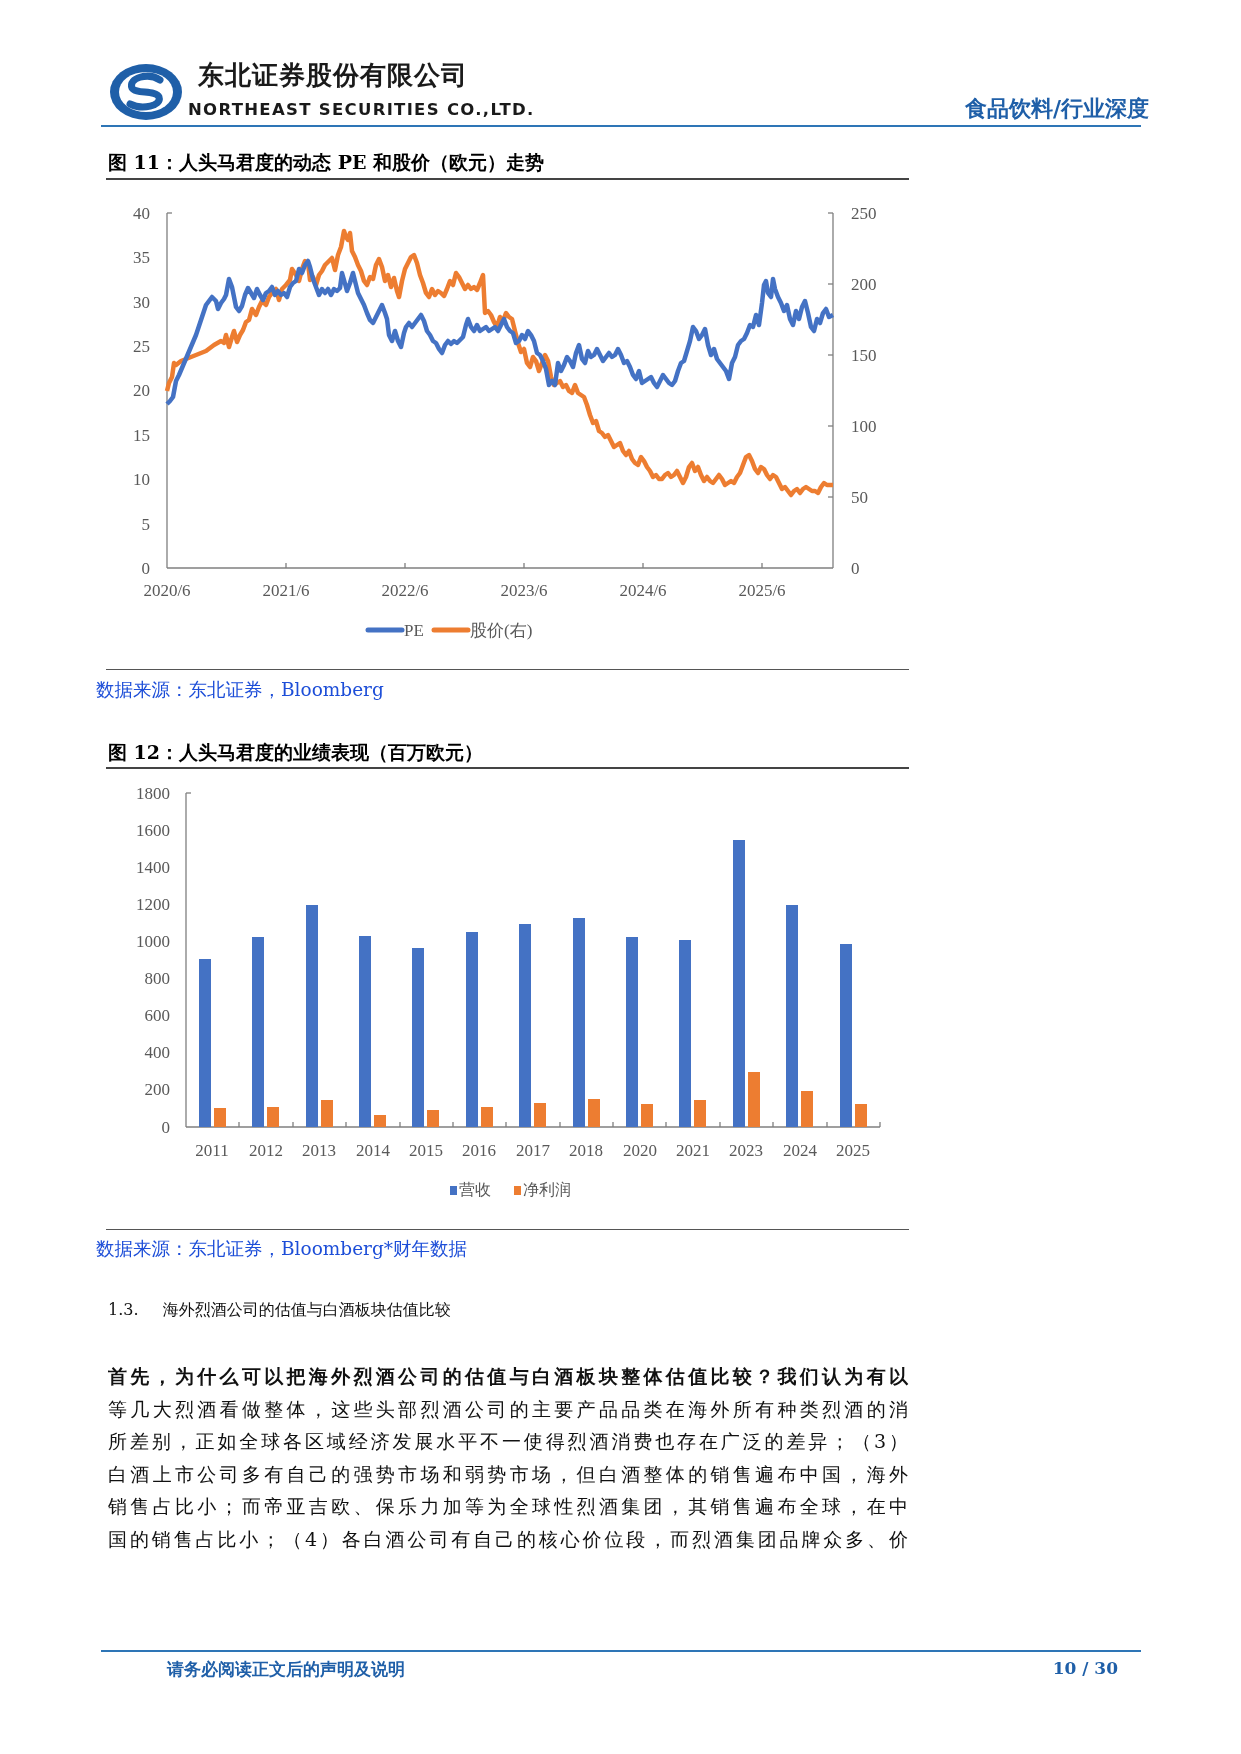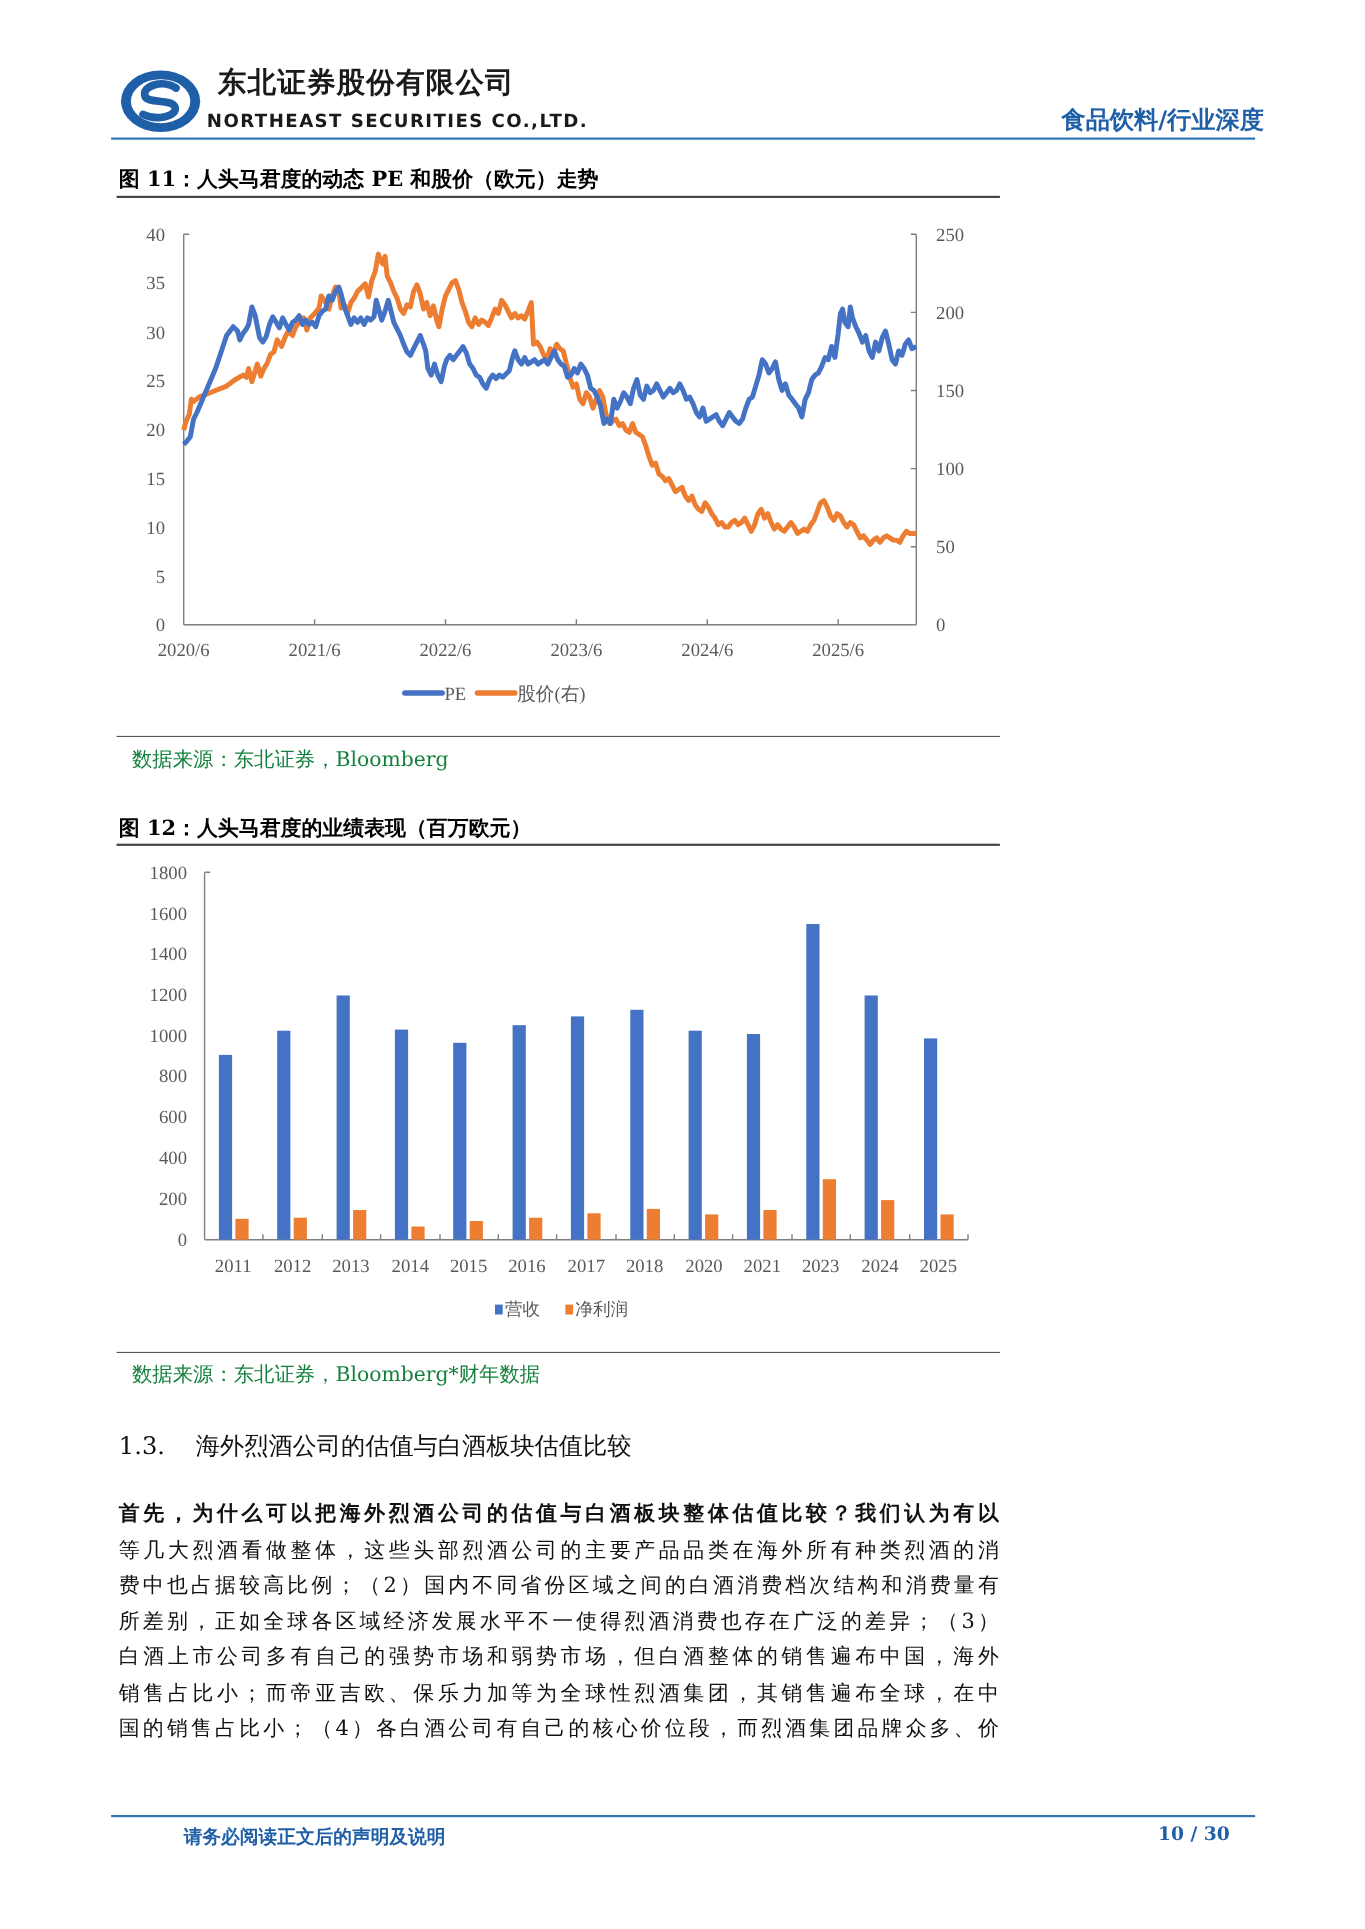--- a/index.html
+++ b/index.html
@@ -11,22 +11,22 @@
   .brand-cn { left: 198px; top: 58px; font-family: "DejaVu Sans", sans-serif; font-weight: bold;
               font-size: 26px; color: #1a1a1a; letter-spacing: 1px; white-space: nowrap; }
   .brand-en { left: 188px; top: 100px; font-family: "DejaVu Sans", sans-serif; font-weight: bold;
               font-size: 16.5px; color: #1a1a1a; letter-spacing: 1.3px; white-space: nowrap; }
   .header-right { right: 92px; top: 94px; font-size: 22px; color: #1f5fa8; font-weight: bold;
                   font-family: "DejaVu Serif", serif; white-space: nowrap; }
   .header-line { left: 101px; top: 125px; width: 1040px; height: 2px; background: #2e75b6; }
   .fig-title { left: 108px; font-size: 19px; font-weight: bold; white-space: nowrap; }
   .rule { left: 106px; width: 803px; height: 1px; background: #555; }
   .rule-thick { height: 2px; background: #444; }
-  .src { left: 120px; font-size: 18.5px; white-space: nowrap; color: #15803d; }
-  .section { left: 108px; top: 1300px; font-size: 22px; white-space: nowrap; color: #111; }
+  .src { left: 96px; font-size: 18.5px; white-space: nowrap; color: #1d4ed8; }
+  .section { left: 108px; top: 1300px; font-size: 16px; white-space: nowrap; color: #111; }
   .para { left: 108px; top: 1360px; width: 800px; font-size: 19px; line-height: 32.5px; color: #111; }
   .para b { font-weight: bold; }
   .para .line { display: block; white-space: nowrap; text-align: justify; text-align-last: justify; }
   .footer-line { left: 101px; top: 1650px; width: 1040px; height: 2px; background: #2e75b6; }
   .footer-left { left: 167px; top: 1658px; font-size: 17px; color: #1f5fa8; font-weight: bold; white-space: nowrap; }
   .footer-right { right: 123px; top: 1658px; font-size: 17px; color: #1f5fa8; font-weight: bold; white-space: nowrap; }
   svg text { font-family: "Liberation Serif", "DejaVu Serif", serif; }
 </style>
 </head>
 <body>
@@ -206,21 +206,20 @@
 
 <div class="abs section">
   <span>1.3.</span>
   <span style="display:inline-block; width:14px;"></span>
   <span>海外烈酒公司的估值与白酒板块估值比较</span>
 </div>
 
 <div class="abs para">
   <span class="line"><b>首先，为什么可以把海外烈酒公司的估值与白酒板块整体估值比较？我们认为有以</b></span>
   <span class="line">等几大烈酒看做整体，这些头部烈酒公司的主要产品品类在海外所有种类烈酒的消</span>
-  <span class="line">费中也占据较高比例；（2）国内不同省份区域之间的白酒消费档次结构和消费量有</span>
   <span class="line">所差别，正如全球各区域经济发展水平不一使得烈酒消费也存在广泛的差异；（3）</span>
   <span class="line">白酒上市公司多有自己的强势市场和弱势市场，但白酒整体的销售遍布中国，海外</span>
   <span class="line">销售占比小；而帝亚吉欧、保乐力加等为全球性烈酒集团，其销售遍布全球，在中</span>
   <span class="line">国的销售占比小；（4）各白酒公司有自己的核心价位段，而烈酒集团品牌众多、价</span>
 </div>
 
 <div class="abs footer-line"></div>
 <div class="abs footer-left">请务必阅读正文后的声明及说明</div>
 <div class="abs footer-right">10 / 30</div>
 

